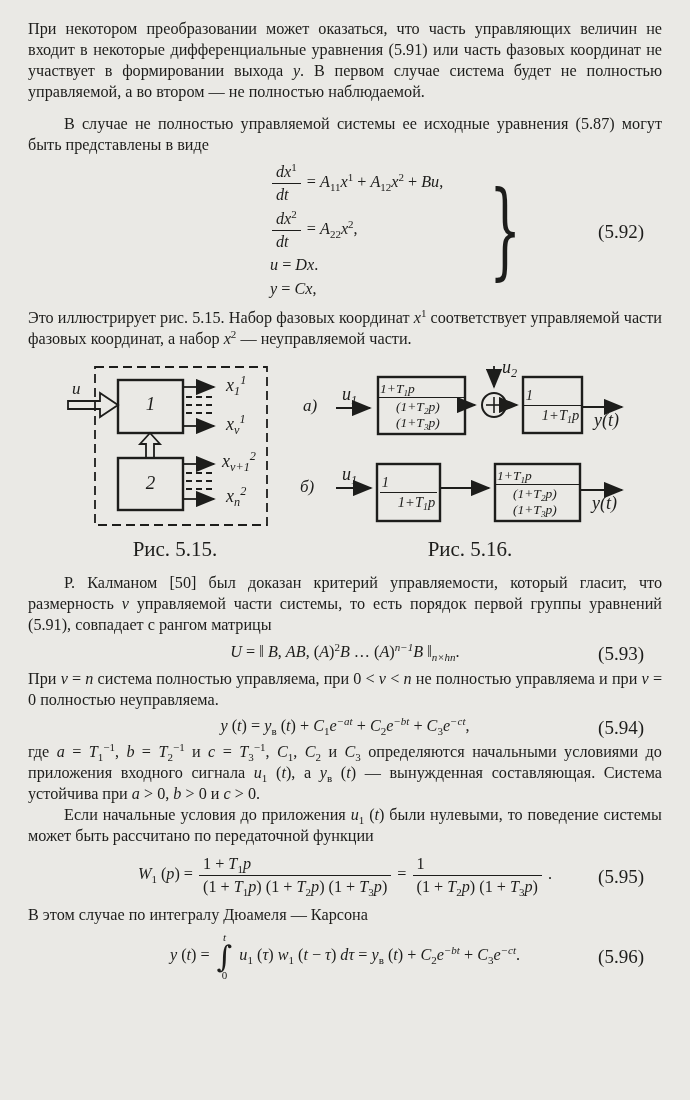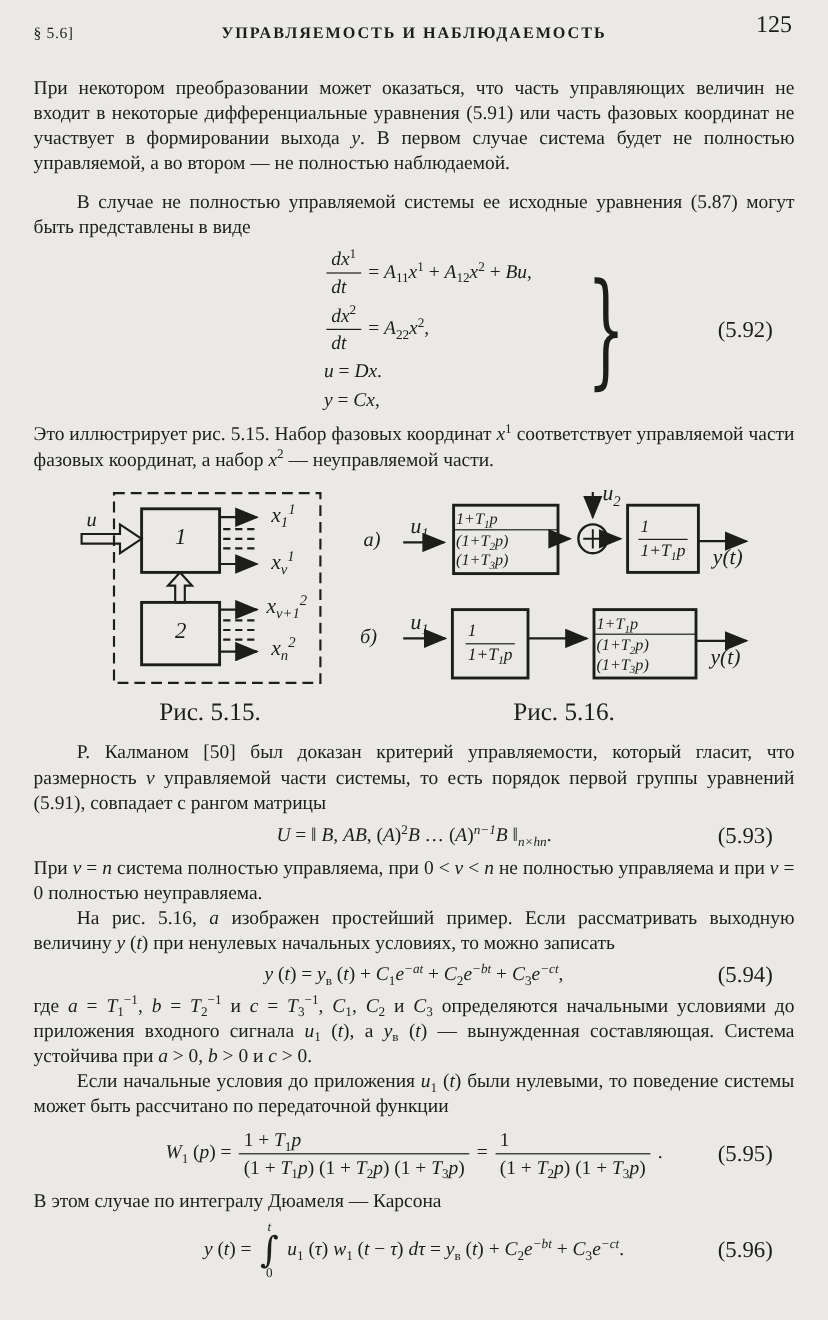--- a/index.html
+++ b/index.html
@@ -45,32 +45,27 @@
   .eq592 .shift{margin-left:16px;}
   .brace592{position:absolute;left:444px;top:50%;transform:translateY(-51%) scaleX(.48);font-size:104px;line-height:1;font-family:"DejaVu Serif",serif;font-weight:400;}
   
   .figs{position:relative;height:203px;margin:10px 0 2px;}
   .figs svg{position:absolute;left:0;top:0;}
   .flabel{position:absolute;font-style:italic;font-size:18px;line-height:1.1;white-space:nowrap;}
   .blocknum{position:absolute;text-align:center;font-style:italic;font-size:19px;}
   .bfrac{position:absolute;display:flex;align-items:center;justify-content:center;font-style:italic;font-size:13.5px;}
   .bfrac .frac{line-height:1.15;margin:0;}
   .bfrac .frac .num{padding:0 2px 1px;}
-  .bfrac .frac .den{padding:1px 2px 0;}
+  .bfrac .frac .den{padding:1px 2px 0;margin-left:16px;}
   .fcap{position:absolute;width:150px;text-align:center;font-size:21px;}
 </style>
 </head>
 <body>
 
 <div class="page" style="--paper: #eae9e5; --ink: #1d1d1b;">
-  <div class="header">
-    <span class="sec">§ 5.6]</span>
-    <span class="htitle">УПРАВЛЯЕМОСТЬ И НАБЛЮДАЕМОСТЬ</span>
-    <span class="pnum">125</span>
-  </div>
 
   <div class="content">
     <p class="bp" style="margin-top:19px"><span>При некотором преобразовании может оказаться, что часть управляющих величин не входит в некоторые дифференциальные уравнения (5.91) или часть фазовых координат не участвует в формировании выхода </span><span class="it">y</span><span>. В первом случае система будет не полностью управляемой, а во втором — не полностью наблюдаемой.</span></p>
     <p class="bp indent" style="margin-top:11px"><span>В случае не полностью управляемой системы ее исходные уравнения (5.87) могут быть представлены в виде</span></p>
 
     <div class="eq592">
       <div class="lines">
         <div><span class="frac"><span class="num"><span class="it">dx</span><sup>1</sup></span><span class="den"><span class="it">dt</span></span></span><span> = </span><span class="it">A</span><sub>11</sub><span class="it">x</span><sup>1</sup><span> + </span><span class="it">A</span><sub>12</sub><span class="it">x</span><sup>2</sup><span> + </span><span class="it">Bu</span><span>,</span></div>
         <div><span class="frac"><span class="num"><span class="it">dx</span><sup>2</sup></span><span class="den"><span class="it">dt</span></span></span><span> = </span><span class="it">A</span><sub>22</sub><span class="it">x</span><sup>2</sup><span>,</span></div>
         <div class="shift"><span class="it">u</span><span> = </span><span class="it">Dx</span><span>.</span></div>
@@ -175,21 +170,20 @@
     <span class="fcap" style="left:395px;top:179px">Рис. 5.16.</span>
   </div>
 
   <div class="content">
     <p class="bp indent" style="margin-top:10px"><span>Р. Калманом [50] был доказан критерий управляемости, который гласит, что размерность </span><span class="it">ν</span><span> управляемой части системы, то есть порядок первой  группы уравнений (5.91), совпадает с рангом матрицы</span></p>
     <div class="eqrow" style="margin:6px 0">
       <span><span class="it">U</span><span> = ‖ </span><span class="it">B</span><span>,  </span><span class="it">AB</span><span>,  (</span><span class="it">A</span><span>)</span><sup>2</sup><span class="it">B</span><span> … (</span><span class="it">A</span><span>)</span><sup class="it">n−1</sup><span class="it">B</span><span> ‖</span><sub class="it">n×hn</sub><span>.</span></span>
       <span class="eqnum">(5.93)</span>
     </div>
     <p class="bp"><span>При </span><span class="it">ν</span><span> = </span><span class="it">n</span><span> система полностью управляема, при 0 &lt; </span><span class="it">ν</span><span> &lt; </span><span class="it">n</span><span> не полностью управляема и при </span><span class="it">ν</span><span> = 0 полностью неуправляема.</span></p>
-    <p class="bp indent"><span>На рис. 5.16, </span><span class="it">а</span><span> изображен простейший пример. Если рассматривать выходную величину </span><span class="it">y</span><span> (</span><span class="it">t</span><span>) при ненулевых начальных условиях, то можно записать</span></p>
     <div class="eqrow" style="margin:5px 0">
       <span><span class="it">y</span><span> (</span><span class="it">t</span><span>) = </span><span class="it">y</span><sub>в</sub><span> (</span><span class="it">t</span><span>) + </span><span class="it">C</span><sub>1</sub><span class="it">e</span><sup class="it">−at</sup><span> + </span><span class="it">C</span><sub>2</sub><span class="it">e</span><sup class="it">−bt</sup><span> + </span><span class="it">C</span><sub>3</sub><span class="it">e</span><sup class="it">−ct</sup><span>,</span></span>
       <span class="eqnum">(5.94)</span>
     </div>
     <p class="bp"><span>где </span><span class="it">a</span><span> = </span><span class="it">T</span><sub>1</sub><sup>−1</sup><span>, </span><span class="it">b</span><span> = </span><span class="it">T</span><sub>2</sub><sup>−1</sup><span> и </span><span class="it">c</span><span> = </span><span class="it">T</span><sub>3</sub><sup>−1</sup><span>, </span><span class="it">C</span><sub>1</sub><span>, </span><span class="it">C</span><sub>2</sub><span> и </span><span class="it">C</span><sub>3</sub><span> определяются начальными условиями до приложения входного сигнала </span><span class="it">u</span><sub>1</sub><span> (</span><span class="it">t</span><span>), а </span><span class="it">y</span><sub>в</sub><span> (</span><span class="it">t</span><span>) — вынужденная составляющая. Система устойчива при </span><span class="it">a</span><span> &gt; 0, </span><span class="it">b</span><span> &gt; 0 и </span><span class="it">c</span><span> &gt; 0.</span></p>
     <p class="bp indent"><span>Если начальные условия до приложения </span><span class="it">u</span><sub>1</sub><span> (</span><span class="it">t</span><span>) были нулевыми, то поведение системы может быть рассчитано по передаточной функции</span></p>
     <div class="eqrow" style="margin:7px 0">
       <span><span class="it">W</span><sub>1</sub><span> (</span><span class="it">p</span><span>) = </span><span class="frac"><span class="num"><span>1 + </span><span class="it">T</span><sub>1</sub><span class="it">p</span></span><span class="den"><span>(1 + </span><span class="it">T</span><sub>1</sub><span class="it">p</span><span>) (1 + </span><span class="it">T</span><sub>2</sub><span class="it">p</span><span>) (1 + </span><span class="it">T</span><sub>3</sub><span class="it">p</span><span>)</span></span></span><span> = </span><span class="frac"><span class="num"><span>1</span></span><span class="den"><span>(1 + </span><span class="it">T</span><sub>2</sub><span class="it">p</span><span>) (1 + </span><span class="it">T</span><sub>3</sub><span class="it">p</span><span>)</span></span></span><span> .</span></span>
       <span class="eqnum">(5.95)</span>
     </div>

